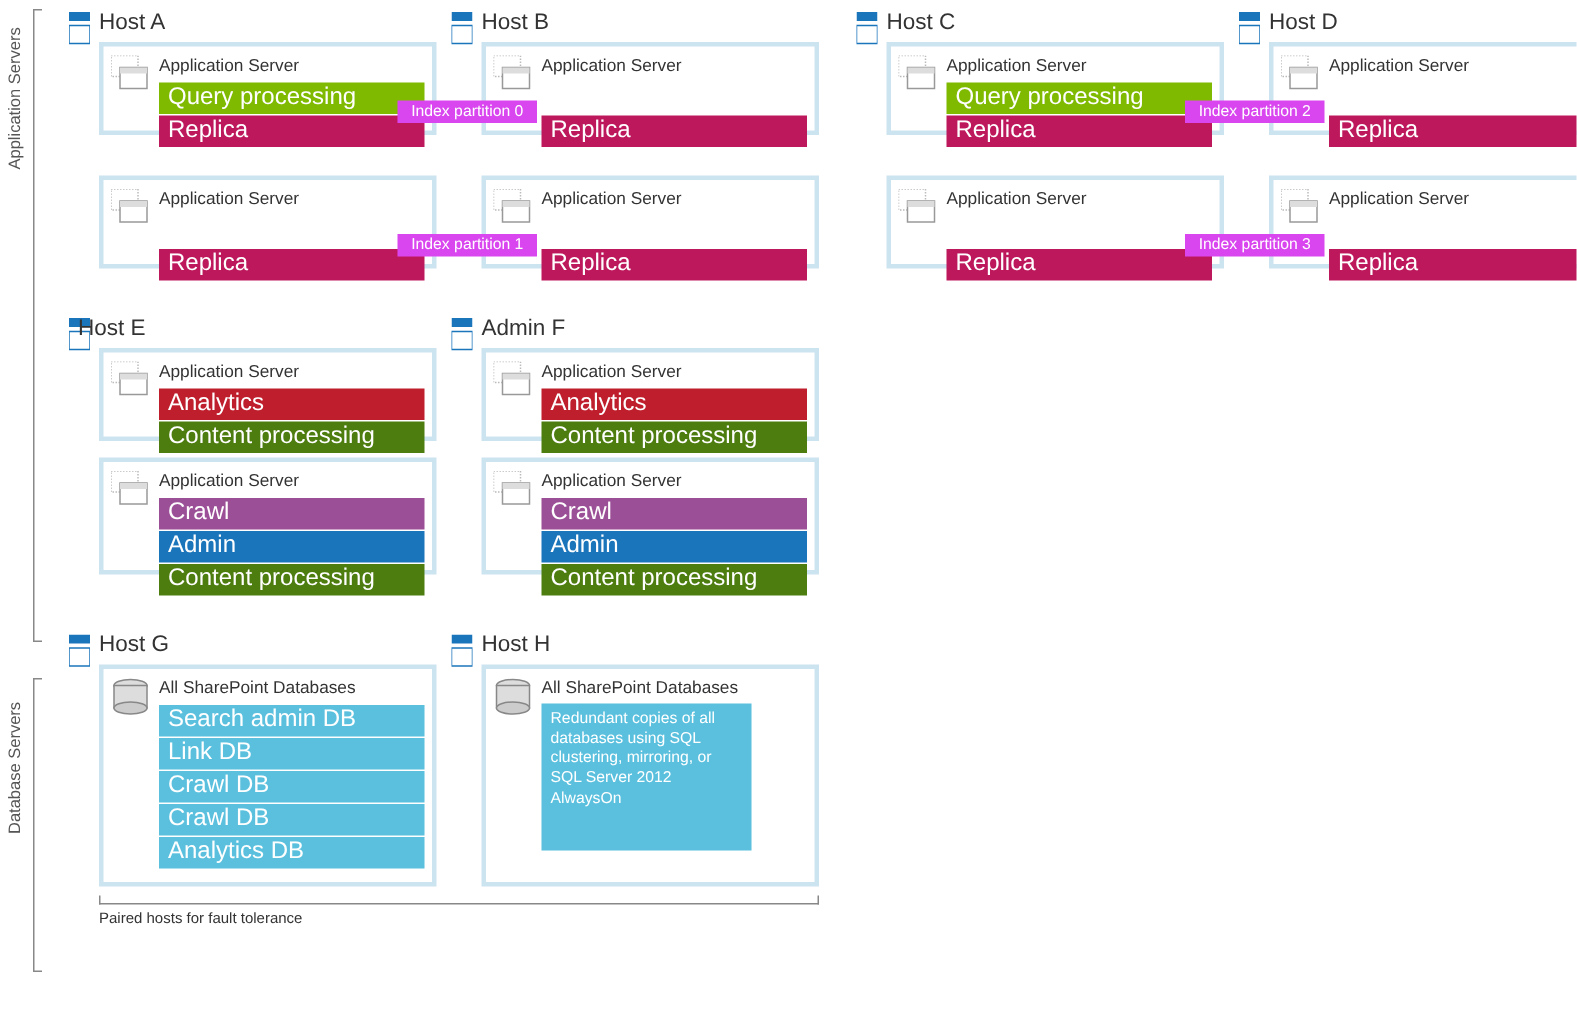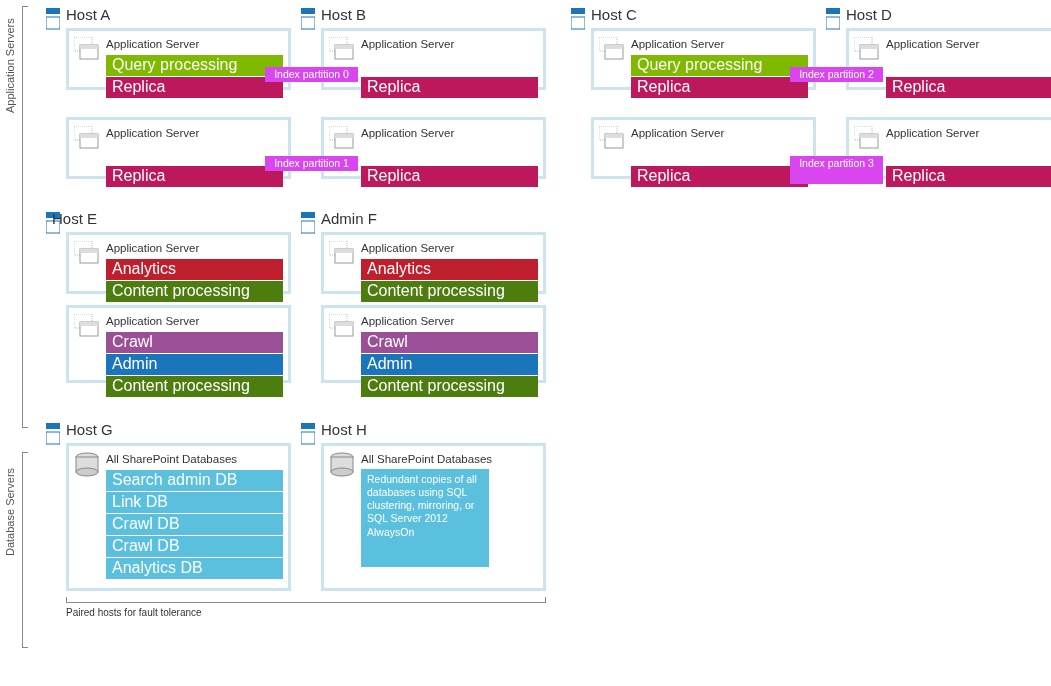--- a/index.html
+++ b/index.html
@@ -260,21 +260,21 @@
         <div class="server-icon"><svg width="26" height="24">
               <rect x="0" y="0" width="18" height="14" fill="none" stroke="#bbb" stroke-dasharray="1 1"></rect>
               <rect x="6" y="8" width="18" height="14" fill="#fff" stroke="#999"></rect>
               <rect x="6" y="8" width="18" height="4" fill="#ddd"></rect>
             </svg></div>
         <div class="server-title">Application Server</div>
         <div class="role" style="visibility:hidden;">.</div>
         <div class="role c-orange">Replica</div>
       </div>
     </div>
-    <div class="idx-bridge" style="left:754px; top:61px; width:93px; height:28px;">Index partition 3</div>
+    <div class="idx-bridge" style="left:754px; top:61px; width:93px; height:15px;">Index partition 3</div>
   </div>
 
   <div class="row appEF1">
     <div class="hostrack" style="left:10px;">
       <svg width="14" height="22">
           <rect x="0" y="0" width="14" height="6" fill="#1b75bb"></rect>
           <rect x="0" y="9" width="14" height="12" fill="none" stroke="#1b75bb"></rect>
         </svg>
     </div>
     <div class="hosttitle" style="left:16px;text-align:center;">Host E</div>
@@ -372,21 +372,21 @@
     </div>
     <div class="hosttitle" style="left:285px;">Host H</div>
     <div class="hostbox" style="left:285px; top:22px; width:225px; height:148px;">
       <div class="server">
         <div class="db-cyl"><svg width="26" height="26">
               <ellipse cx="13" cy="5" rx="11" ry="4" fill="#ddd" stroke="#888"></ellipse>
               <rect x="2" y="5" width="22" height="15" fill="#ddd" stroke="#888"></rect>
               <ellipse cx="13" cy="20" rx="11" ry="4" fill="#ccc" stroke="#888"></ellipse>
             </svg></div>
         <div class="server-title">All SharePoint Databases</div>
-        <div class="db-note" style="height:98px; width:128px;">Redundant copies of all databases using SQL clustering, mirroring, or SQL Server 2012 AlwaysOn</div>
+        <div class="db-note" style="height:98px; width:140px;">Redundant copies of all databases using SQL clustering, mirroring, or SQL Server 2012 AlwaysOn</div>
       </div>
     </div>
 
     <div class="bottom-bracket" style="left:30px; top:176px; width:480px;"></div>
     <div class="bottom-label" style="left:30px; top:186px;">Paired hosts for fault tolerance</div>
   </div>
 
 </div>
 
 </body></html>

